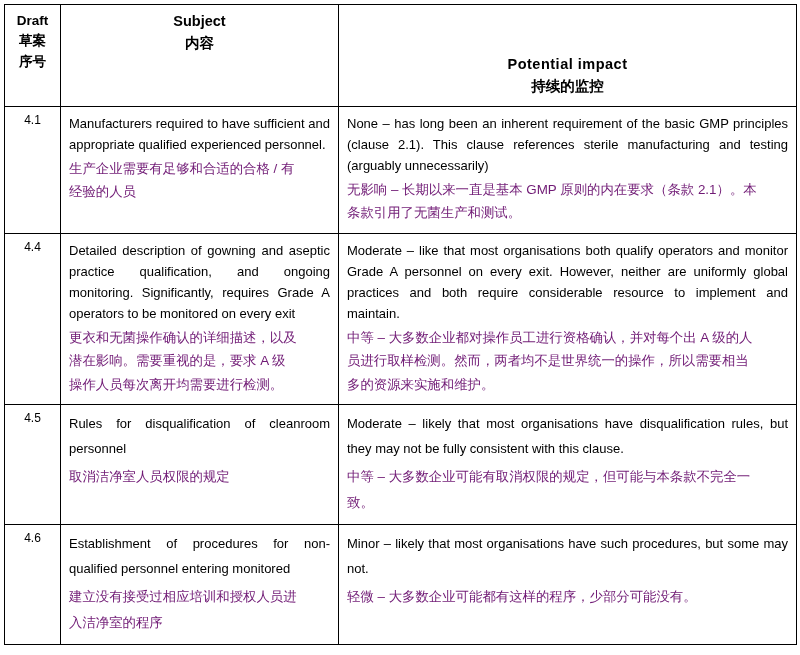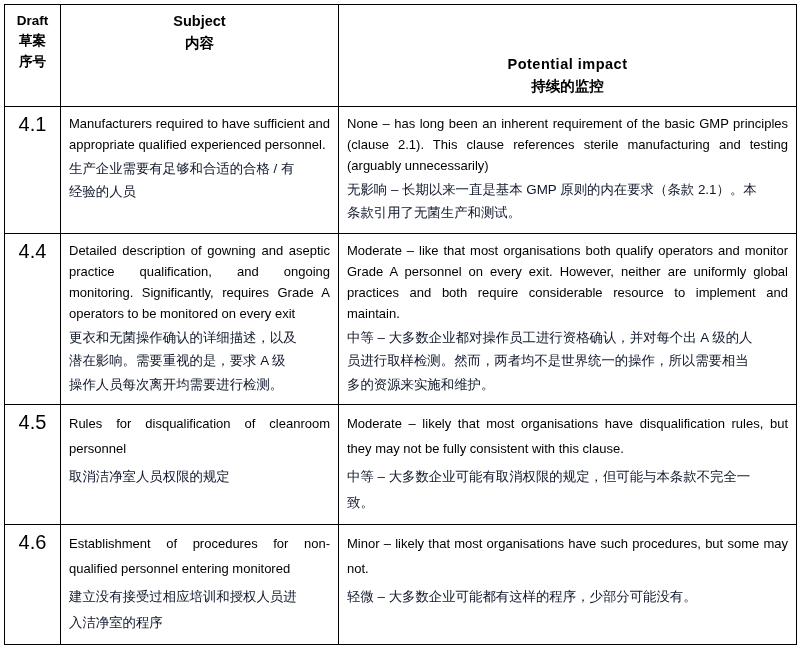--- a/index.html
+++ b/index.html
@@ -50,39 +50,39 @@
     font-size: 13.5px;
   }
   .hdr-spaced {
     letter-spacing: 0.5px;
     margin-top: 43px;
   }
 
   td.no-cell {
     text-align: center;
     vertical-align: middle;
-    font-size: 20px;
+    font-size: 12px;
   }
 
   .en {
     font-size: 13px;
     line-height: 1.62;
     text-align: justify;
     text-justify: inter-word;
     color: #000000;
   }
   .en.loose {
     line-height: 1.95;
   }
   .en b { font-weight: normal; }
 
   .zh {
     font-size: 13.4px;
     line-height: 1.75;
-    color: #0f172a;
+    color: #701a75;
     text-align: justify;
     margin-top: 2px;
   }
   .zh.loose { line-height: 1.95; }
 
   .spell {
     text-decoration-style: wavy;
     text-decoration-color: #c00000;
     text-decoration-thickness: 1px;
   }

